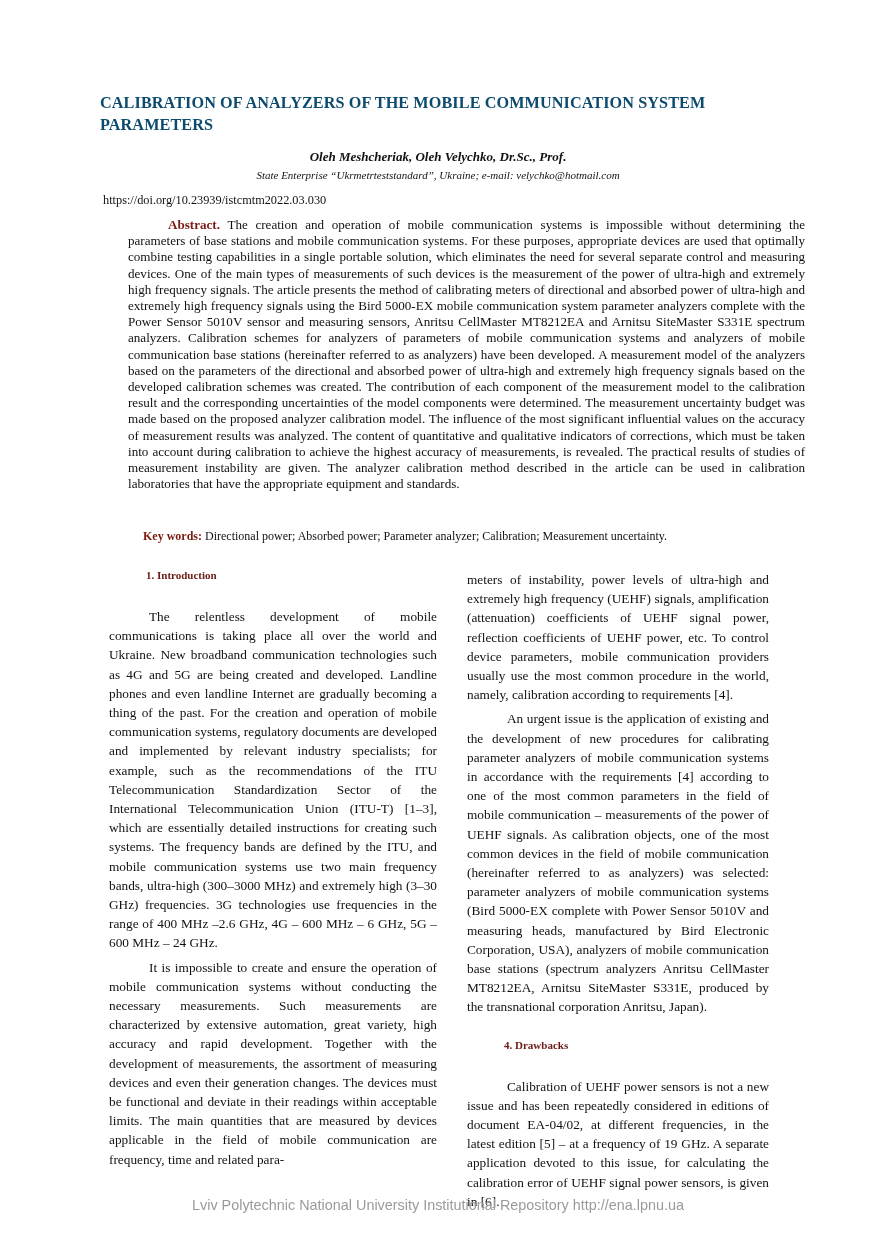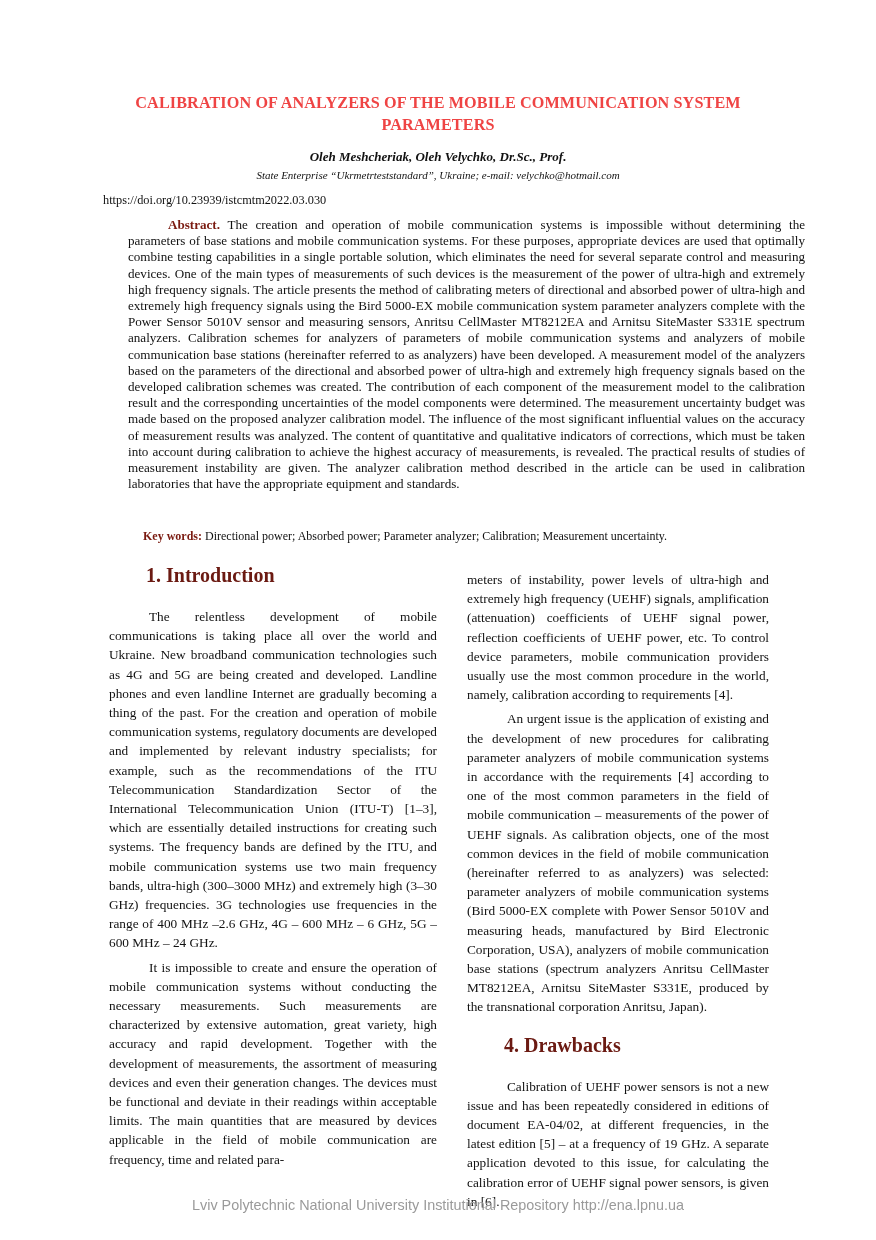--- a/index.html
+++ b/index.html
@@ -1,34 +1,34 @@
 <!DOCTYPE html>
 <html><head>
   <meta charset="utf-8">
   <style>
     html, body { margin: 0; padding: 0; background: #ffffff; }
     body { width: 876px; height: 1240px; position: relative; overflow: hidden;
       font-family: "Liberation Serif", "DejaVu Serif", serif; color: #111; }
     .page { position: absolute; left: 0; top: 0; width: 876px; height: 1240px; }
-    .title { position: absolute; left: 100px; width: 676px; top: 92px; text-align: center;
-      font-weight: bold; font-size: 16.2px; line-height: 22px; letter-spacing: 0.1px; color: #ef4444; }
+    .title { position: absolute; left: 100px; width: 676px; top: 92px; 
+      font-weight: bold; font-size: 16.2px; line-height: 22px; letter-spacing: 0.1px; color: #0c4a6e; }
     .authors { position: absolute; left: 100px; width: 676px; top: 148px; text-align: center;
       font-weight: bold; font-style: italic; font-size: 13px; line-height: 18px; }
     .affil { position: absolute; left: 100px; width: 676px; top: 166px; text-align: center;
       font-style: italic; font-size: 11px; line-height: 18px; }
     .doi { position: absolute; left: 103px; top: 192px; font-size: 12.3px; line-height: 16px; }
     .abstract { position: absolute; left: 103px; width: 677px; top: 217px; text-align: justify;
       font-size: 13.1px; line-height: 16.2px; text-indent: 40px; margin-left: 25px; }
     .abstract .label, .keywords .label { color: #7a1a10; font-weight: bold; }
     .keywords { position: absolute; left: 103px; width: 677px; top: 528px;
       font-size: 12px; line-height: 16.2px; text-indent: 40px; }
     .col { position: absolute; font-size: 13.3px; line-height: 19.2px; text-align: justify; }
     .col.left { left: 104px; width: 338px; top: 565px; }
     .col.right { left: 462px; width: 312px; top: 565px; }
-    .heading { font-weight: bold; font-size: 20px; color: #6b1a12; margin: 0; line-height: 20px; padding-left: 42px; }
+    .heading { font-weight: bold; font-size: 11px; color: #6b1a12; margin: 0; line-height: 20px; padding-left: 42px; }
     .para { margin: 5px; text-indent: 40px; }
     .para.noindent { text-indent: 0; }
     .gap-h { height: 17px; }
     .gap-s { height: 13px; }
     .footer { position: absolute; left: 0; width: 876px; top: 1197px; text-align: center;
       font-family: "Liberation Sans", "DejaVu Sans", sans-serif; font-size: 14.4px; color: #9a9a9a; }
   </style>
 </head>
 <body>
 

